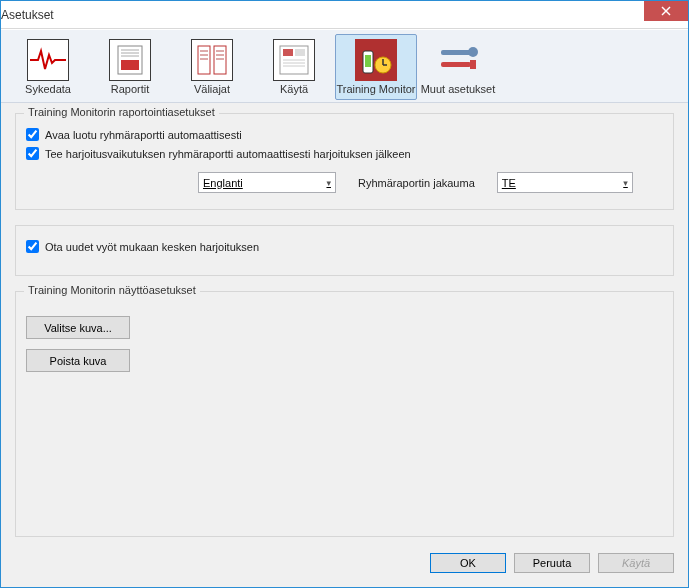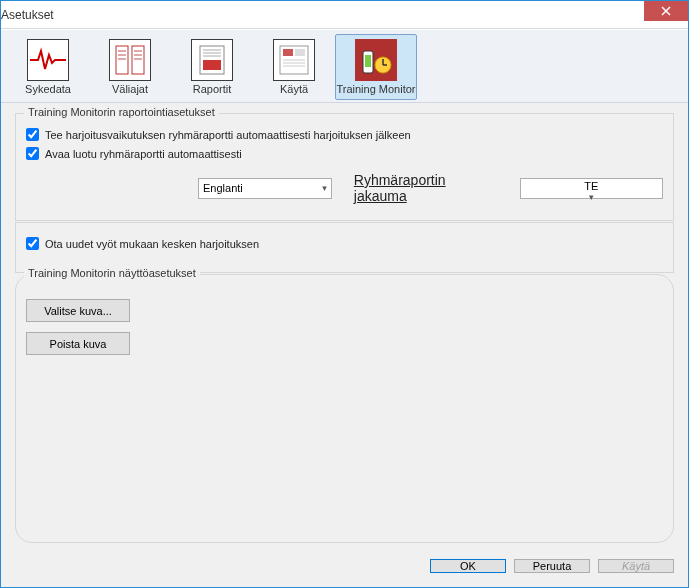--- a/index.html
+++ b/index.html
@@ -8,38 +8,38 @@
 .titlebar { height: 28px; background: #fff; display: flex; align-items: center; justify-content: flex-start; position: relative; border-bottom: 1px solid #d9d9d9; }
 .title-text { font-size: 12px; color: #333; }
 .close-btn { position: absolute; right: 0; top: 0; width: 44px; height: 20px; background: #c75050; display: flex; align-items: center; justify-content: center; cursor: pointer; }
 .close-btn svg { width: 10px; height: 10px; }
 .toolbar { height: 74px; background: #eef2f7; border-top: 1px solid #fff; border-bottom: 1px solid #d0d7e2; display: flex; align-items: stretch; padding: 4px 22px 2px 6px; gap: 0; }
 .tool-item { width: 82px; display: flex; flex-direction: column; align-items: center; justify-content: center; gap: 2px; border: 1px solid transparent; border-radius: 2px; cursor: pointer; padding: 2px 0; }
 .tool-item.selected { background: #cde6f7; border-color: #7da2ce; }
 .tool-icon { width: 42px; height: 42px; border: 1px solid #3a3a3a; background: #fff; display: flex; align-items: center; justify-content: center; }
 .tool-item.selected .tool-icon { border-color: #b03030; background: #b03030; }
 .tool-label { font-size: 11px; color: #333; }
-.content { flex: 1; padding: 10px 14px 6px 14px; background: #f0f0f0; display: flex; flex-direction: column; gap: 1px; }
+.content { flex: 1; padding: 10px 14px 6px 14px; background: #f0f0f0; display: flex; flex-direction: column; gap: 15px; }
 .groupbox { border: 1px solid #d6d6d6; padding: 14px 10px 16px 10px; position: relative; background: #f0f0f0; }
 .groupbox-title { position: absolute; top: -8px; left: 8px; background: #f0f0f0; padding: 0 4px; font-size: 11px; color: #333; }
 .checkbox-row { display: flex; align-items: center; gap: 6px; margin-bottom: 6px; font-size: 11px; color: #222; }
 .checkbox-row input { width: 13px; height: 13px; }
 .combo-row { display: flex; align-items: center; gap: 22px; margin-top: 12px; margin-left: 172px; }
-.combo { height: 21px; background: #fff; border: 1px solid #abadb3; font-size: 11px; padding: 1px 4px; display: inline-flex; align-items: center; justify-content: space-between; cursor: pointer; }
+.combo { height: 21px; background: #fff; border: 1px solid #abadb3; font-size: 11px; padding: 1px 4px; display: inline-flex; align-items: center; justify-content: space-between; cursor: pointer; text-decoration: underline; }
 .combo.sm { width: 138px; }
-.combo.md { width: 148px; flex-direction: column; }
+.combo.md { width: 136px; }
 .combo .arrow { font-size: 9px; color: #555; }
-.combo-label { font-size: 14px; color: #222; text-decoration: underline; }
+.combo-label { font-size: 11px; color: #222; }
 .btn-s { width: 104px; height: 23px; background: #e1e1e1; border: 1px solid #adadad; font-size: 11px; text-align: right; cursor: pointer; display: inline-flex; align-items: center; justify-content: center; }
 .gb-buttons { display: flex; flex-direction: column; align-items: flex-start; gap: 10px; margin-top: 10px; }
 .footer { display: flex; justify-content: flex-end; gap: 8px; padding: 10px 14px 14px 0; background: #f0f0f0; }
-.footer .btn { width: 76px; height: 14px; background: #e1e1e1; border: 1px solid #adadad; font-size: 11px; cursor: pointer; display:inline-flex; align-items:center; justify-content:center; }
+.footer .btn { width: 76px; height: 20px; background: #e1e1e1; border: 1px solid #adadad; font-size: 11px; cursor: pointer; display:inline-flex; align-items:center; justify-content:center; }
 .footer .btn.primary { border-color: #0078d7; }
 .footer .btn.disabled { color: #a0a0a0; cursor: default; font-style: italic; }
-.gb-display { flex: 1; border-radius: 17px; }
+.gb-display { flex: 1; }
 </style>
 </head>
 <body>
 
 <div class="window">
 
   <div class="titlebar">
     <span class="title-text">Asetukset</span>
     <div class="close-btn">
       <svg viewBox="0 0 10 10">
@@ -54,43 +54,43 @@
       <div class="tool-icon">
         <svg width="36" height="30" viewBox="0 0 36 30">
             <polyline points="0,15 8,15 11,6 15,24 19,10 22,18 25,15 36,15" stroke="#c00" stroke-width="2" fill="none"></polyline>
           </svg>
       </div>
       <span class="tool-label">Sykedata</span>
     </div>
     <div class="tool-item">
       <div class="tool-icon">
         <svg width="36" height="36" viewBox="0 0 36 36">
+            <rect x="6" y="4" width="24" height="28" fill="#fff" stroke="#888"></rect>
+            <rect x="9" y="18" width="18" height="10" fill="#c33"></rect>
+            <line x1="9" y1="8" x2="27" y2="8" stroke="#aaa"></line>
+            <line x1="9" y1="11" x2="27" y2="11" stroke="#aaa"></line>
+            <line x1="9" y1="14" x2="27" y2="14" stroke="#aaa"></line>
+          </svg>
+      </div>
+      <span class="tool-label">Raportit</span>
+    </div>
+    <div class="tool-item">
+      <div class="tool-icon">
+        <svg width="36" height="36" viewBox="0 0 36 36">
             <rect x="4" y="4" width="12" height="28" fill="#fff" stroke="#b33"></rect>
             <rect x="20" y="4" width="12" height="28" fill="#fff" stroke="#b33"></rect>
             <line x1="6" y1="9" x2="14" y2="9" stroke="#b55"></line>
             <line x1="6" y1="13" x2="14" y2="13" stroke="#b55"></line>
             <line x1="6" y1="17" x2="14" y2="17" stroke="#b55"></line>
             <line x1="22" y1="9" x2="30" y2="9" stroke="#b55"></line>
             <line x1="22" y1="13" x2="30" y2="13" stroke="#b55"></line>
             <line x1="22" y1="17" x2="30" y2="17" stroke="#b55"></line>
           </svg>
       </div>
       <span class="tool-label">Väliajat</span>
-    </div>
-    <div class="tool-item">
-      <div class="tool-icon">
-        <svg width="36" height="36" viewBox="0 0 36 36">
-            <rect x="6" y="4" width="24" height="28" fill="#fff" stroke="#888"></rect>
-            <rect x="9" y="18" width="18" height="10" fill="#c33"></rect>
-            <line x1="9" y1="8" x2="27" y2="8" stroke="#aaa"></line>
-            <line x1="9" y1="11" x2="27" y2="11" stroke="#aaa"></line>
-            <line x1="9" y1="14" x2="27" y2="14" stroke="#aaa"></line>
-          </svg>
-      </div>
-      <span class="tool-label">Raportit</span>
     </div>
     <div class="tool-item">
       <div class="tool-icon">
         <svg width="36" height="36" viewBox="0 0 36 36">
             <rect x="4" y="4" width="28" height="28" fill="#fff" stroke="#999"></rect>
             <rect x="7" y="7" width="10" height="7" fill="#c55"></rect>
             <rect x="19" y="7" width="10" height="7" fill="#ddd"></rect>
             <line x1="7" y1="18" x2="29" y2="18" stroke="#ccc"></line>
             <line x1="7" y1="21" x2="29" y2="21" stroke="#ccc"></line>
             <line x1="7" y1="24" x2="29" y2="24" stroke="#ccc"></line>
@@ -104,33 +104,44 @@
             <rect x="2" y="2" width="34" height="34" fill="#b03030"></rect>
             <rect x="6" y="10" width="10" height="22" rx="2" fill="#fff" stroke="#333"></rect>
             <rect x="8" y="14" width="6" height="12" fill="#7c4"></rect>
             <circle cx="26" cy="24" r="8" fill="#ffce3a" stroke="#c90"></circle>
             <line x1="26" y1="24" x2="26" y2="18" stroke="#333" stroke-width="1.5"></line>
             <line x1="26" y1="24" x2="30" y2="24" stroke="#333" stroke-width="1.5"></line>
           </svg>
       </div>
       <span class="tool-label">Training Monitor</span>
     </div>
+    <div class="tool-item">
+      <div class="tool-icon" style="border:none;background:transparent">
+        <svg width="42" height="36" viewBox="0 0 42 36">
+            <rect x="4" y="8" width="30" height="5" rx="2" fill="#6a8db5"></rect>
+            <circle cx="36" cy="10" r="5" fill="#6a8db5"></circle>
+            <rect x="4" y="20" width="30" height="5" rx="2" fill="#c44"></rect>
+            <rect x="33" y="18" width="6" height="9" fill="#c44"></rect>
+          </svg>
+      </div>
+      <span class="tool-label">Muut asetukset</span>
+    </div>
   </div>
 
   <div class="content">
 
     <div class="groupbox">
       <div class="groupbox-title">Training Monitorin raportointiasetukset</div>
       <label class="checkbox-row">
         <input type="checkbox" checked="" style="">
-        <span>Tee harjoitusvaikutuksen ryhmäraportti automaattisesti harjoituksen jälkeen</span>
+        <span>Avaa luotu ryhmäraportti automaattisesti</span>
       </label>
       <label class="checkbox-row">
         <input type="checkbox" checked="" style="">
-        <span>Avaa luotu ryhmäraportti automaattisesti</span>
+        <span>Tee harjoitusvaikutuksen ryhmäraportti automaattisesti harjoituksen jälkeen</span>
       </label>
       <div class="combo-row">
         <div class="combo sm">
           <span>Englanti</span>
           <span class="arrow">▾</span>
         </div>
         <span class="combo-label">Ryhmäraportin jakauma</span>
         <div class="combo md">
           <span>TE</span>
           <span class="arrow">▾</span>

